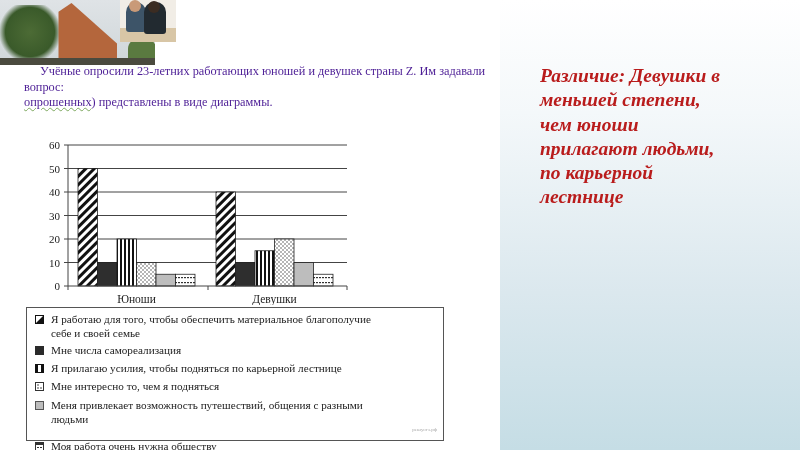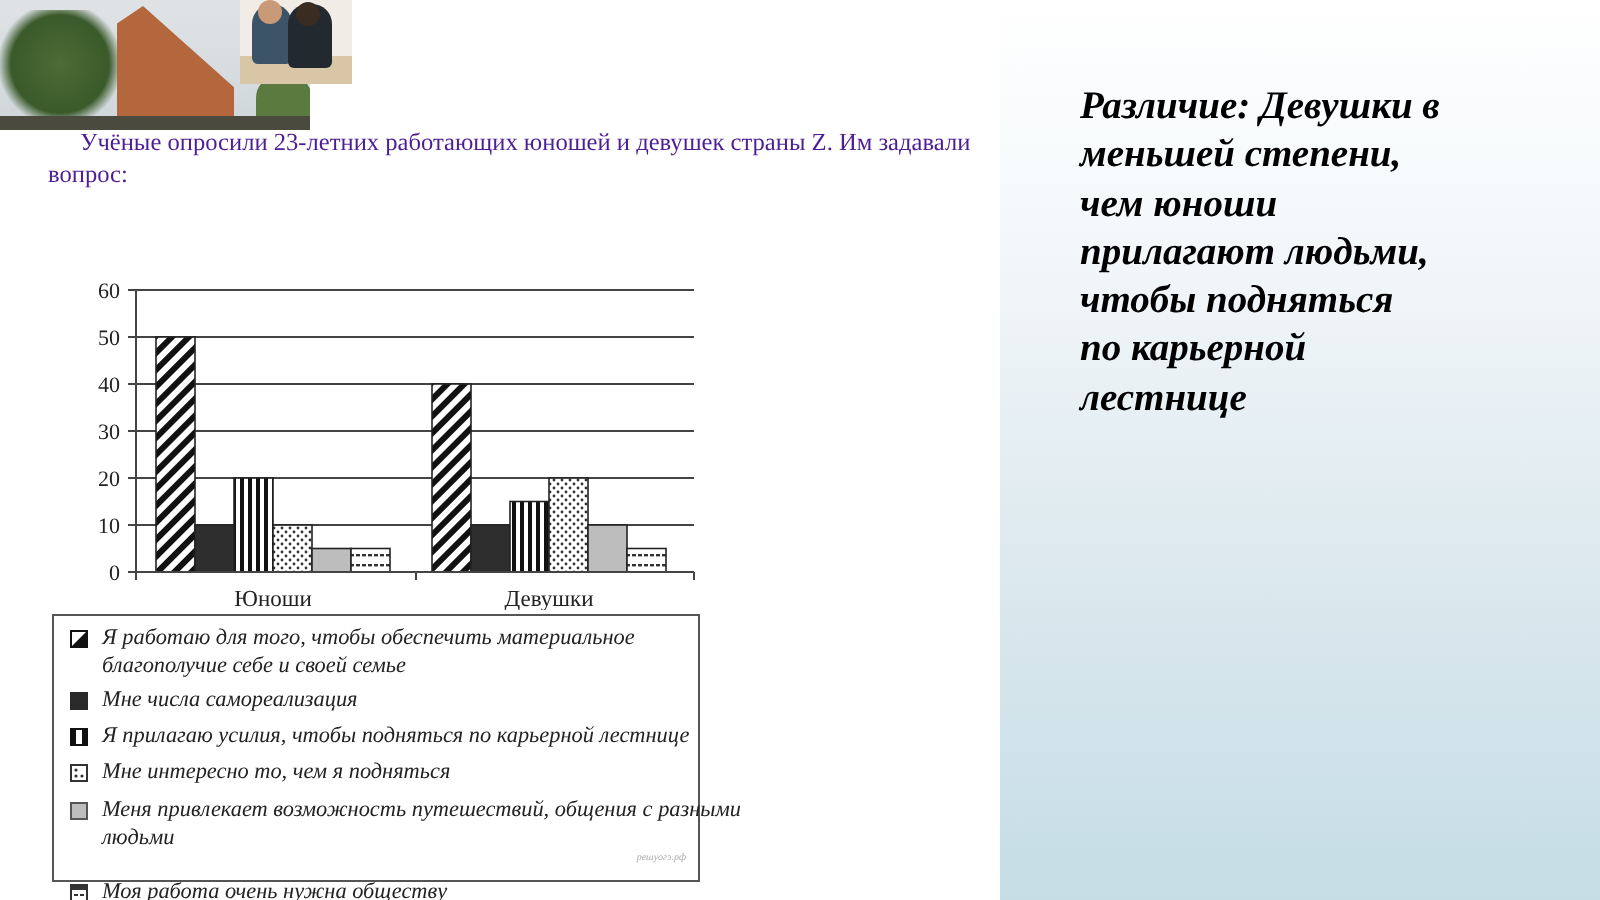--- a/index.html
+++ b/index.html
@@ -15,25 +15,25 @@
   .kid1h { position:absolute; left:9px; top:0; width:12px; height:12px; background:#c99a78; border-radius:50%; }
   .kid2 { position:absolute; left:24px; top:2px; width:22px; height:32px; background:#222a30; border-radius:10px 10px 3px 3px; }
   .kid2h { position:absolute; left:28px; top:1px; width:12px; height:12px; background:#3b2c22; border-radius:50%; }
   .desk { position:absolute; left:0; top:28px; width:56px; height:14px; background:#d8c6a6; }
 
   .doc-text { position:absolute; left:24px; top:64px; width:470px; font-size:12.3px; line-height:15.5px; color:#4c1d95; }
   .doc-text p { margin:0; text-indent:16px; }
   .u { text-decoration:underline wavy #7ea860; text-decoration-thickness:1px; }
 
   .right-panel { position:absolute; left:500px; top:0; width:300px; height:450px; background:linear-gradient(#ffffff 0%, #f4f8fa 25%, #dbe8ee 65%, #c5dde5 100%); }
-  .right-text { position:absolute; left:540px; top:42px; width:250px; font-family:"Liberation Serif", serif; font-style:italic; font-weight:bold; font-size:19.5px; line-height:24.3px; color:#000000; }
+  .right-text { position:absolute; left:540px; top:64px; width:250px; font-family:"Liberation Serif", serif; font-style:italic; font-weight:bold; font-size:19.5px; line-height:24.3px; color:#b91c1c; }
   .right-text div { white-space:nowrap; }
 
   .chart { position:absolute; left:24px; top:135px; width:360px; height:170px; }
-  .legend { position:absolute; left:26px; top:307px; width:324px; height:134px; border:1.5px solid #555; box-sizing:border-box; font-size:11.2px; color:#222;font-style:italic; }
+  .legend { position:absolute; left:26px; top:307px; width:418px; height:134px; border:1.5px solid #555; box-sizing:border-box; font-size:11.2px; color:#222; }
   .leg-item { position:absolute; left:8px; display:flex; align-items:flex-start; }
   .leg-sw { width:9px; height:9px; margin-top:2px; margin-right:7px; flex:0 0 auto; }
   .leg-label { line-height:13.5px; width:320px; }
   .watermark { position:absolute; right:6px; bottom:8px; font-size:5px; color:#aaa; }
 </style>
 </head>
 <body>
 
 <div class="photo">
   <div class="photo-sky"></div>
@@ -49,27 +49,27 @@
   <div class="kid2"></div>
   <div class="kid2h"></div>
 </div>
 
 <div class="right-panel"></div>
 <div class="right-text">
   <div>Различие: Девушки в</div>
   <div>меньшей степени,</div>
   <div>чем юноши</div>
   <div>прилагают людьми,</div>
-  <div>чтобы подняться</div>
   <div>по карьерной</div>
   <div>лестнице</div>
 </div>
 
 <div class="doc-text">
   <p>Учёные опросили 23-летних работающих юношей и девушек страны Z. Им задавали вопрос:</p>
+  <div><span class="u">опрошенных</span><span>) представлены в виде диаграммы.</span></div>
 </div>
 
 <svg class="chart" id="chart" width="360" height="170" viewBox="0 0 360 170">
   <defs>
     <pattern id="p-diag" width="6" height="6" patternUnits="userSpaceOnUse" patternTransform="rotate(45)">
       <rect width="6" height="6" fill="#fff"></rect>
         <rect width="3" height="6" fill="#111"></rect>
     </pattern>
     <pattern id="p-vert" width="4" height="4" patternUnits="userSpaceOnUse">
       <rect width="4" height="4" fill="#fff"></rect>

